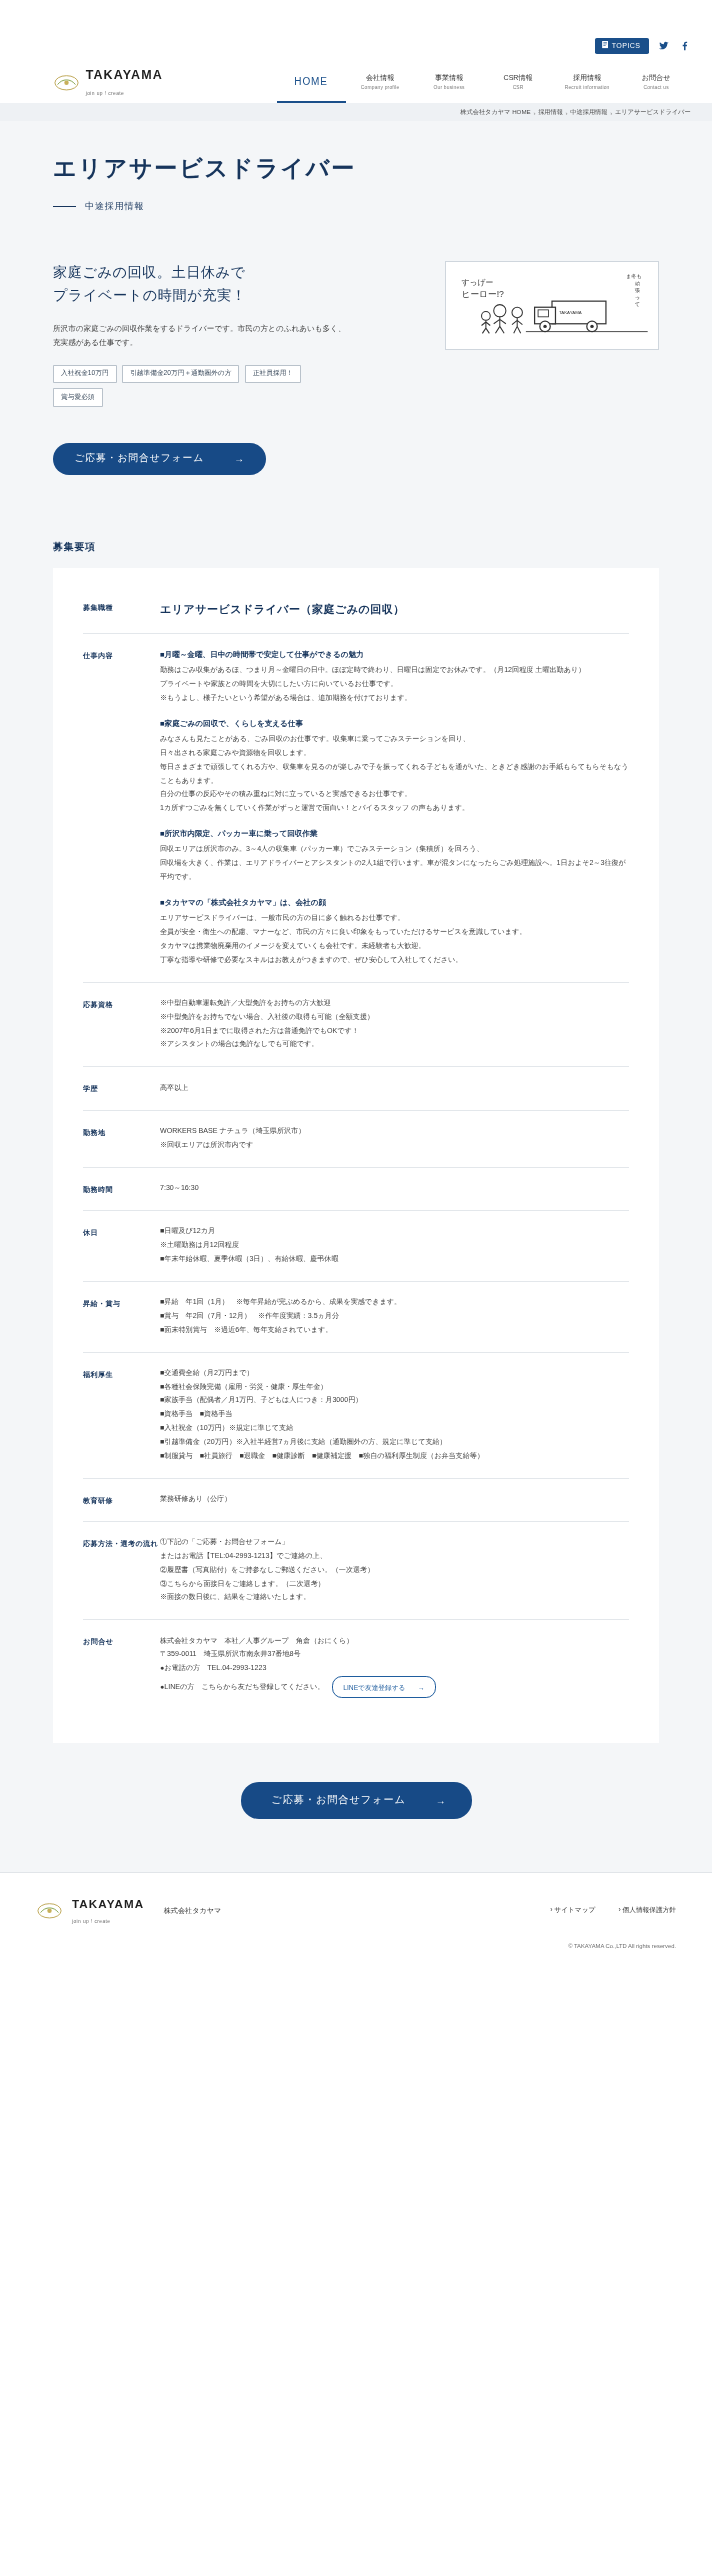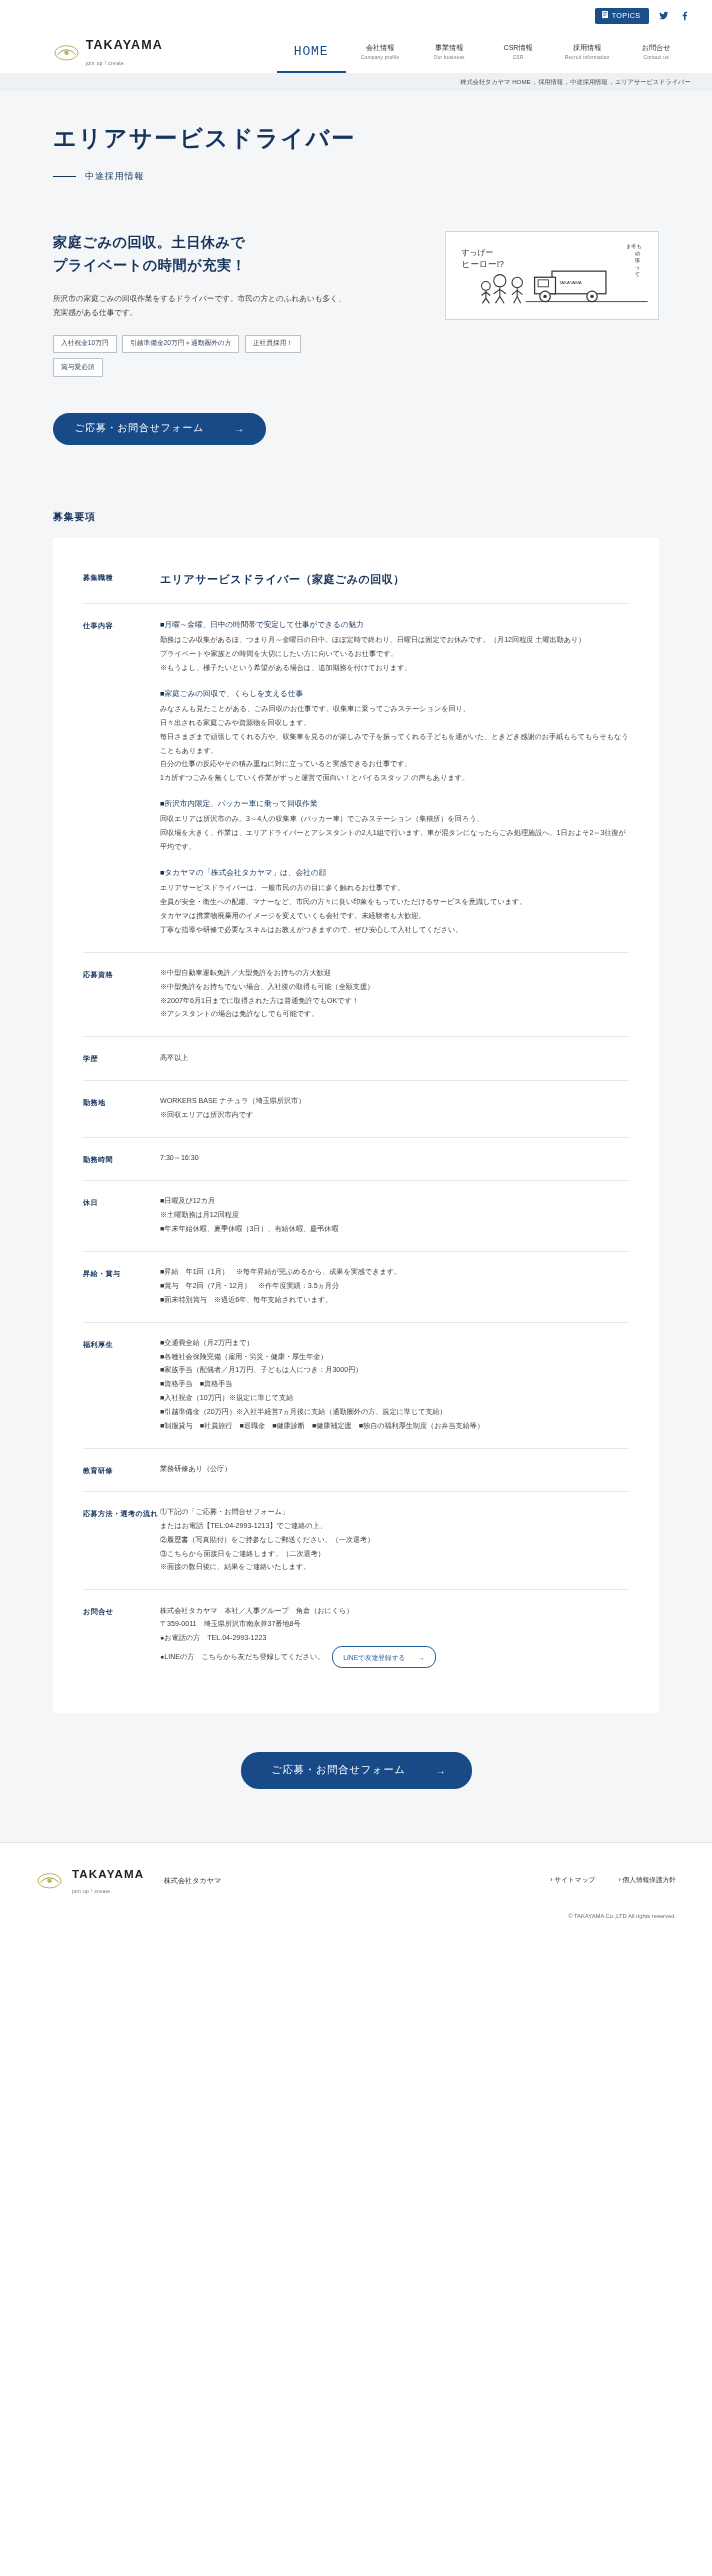--- a/index.html
+++ b/index.html
@@ -4,21 +4,21 @@
 <style>
   * { box-sizing: border-box; }
   html, body { margin:0; padding:0; }
   body {
     width: 712px;
     background: #ffffff;
     font-family: "Liberation Sans", sans-serif;
     color: #2b2b2b;
     -webkit-font-smoothing: antialiased;
   }
-  .page { width: 712px; position: relative; }
+  .page { width: 712px; position: relative; margin-top: 30px; }
 
   
   .topbar {
     height: 32px;
     background: #ffffff;
     display: flex;
     align-items: center;
     justify-content: flex-end;
     padding: 0 21.4px;
     gap: 9px;
@@ -72,21 +72,21 @@
     flex-direction: column;
     align-items: center;
     justify-content: center;
     font-size: 7.1px;
     color: #333;
     gap: 1.8px;
     border-bottom: 2.7px solid transparent;
   }
   .gnav-item .en { font-size: 4.9px; color: #7a7a7a; letter-spacing: 0.2px; }
   .gnav-item.active { color: #1a4f8a; border-bottom-color: #1a4f8a; }
-  .gnav-item.home { font-size: 13px; letter-spacing: 0.9px; font-family: Liberation Mono, monospace; }
+  .gnav-item.home { font-size: 10px; letter-spacing: 0.9px; }
 
   
   .crumbband {
     background: #eef1f4;
     height: 18px;
     display: flex;
     align-items: center;
     justify-content: flex-end;
     padding: 0 21.4px;
     font-size: 6.2px;
@@ -120,21 +120,21 @@
     background: #f4f6f8;
     padding: 23px 53px 36px 53px;
     display: flex;
     gap: 21.4px;
   }
   .lead-left { flex: 1 1 auto; }
   .lead-head {
     font-size: 14.2px;
     line-height: 1.65;
     color: #17355c;
-    font-weight: 700;
+    font-weight: 400;
     margin: 0 0 14.2px 0;
     letter-spacing: 0.5px;
   }
   .lead-body {
     font-size: 7.6px;
     line-height: 1.9;
     color: #3c3c3c;
     margin: 0 0 14.2px 0;
     max-width: 294px;
   }
@@ -223,21 +223,21 @@
     font-size: 11px;
     color: #17355c;
     font-weight: 700;
     letter-spacing: 0.5px;
     line-height: 1.5;
   }
   .blk { margin-bottom: 10.7px; }
   .blk:last-child { margin-bottom: 0; }
   .blk-title {
     font-size: 7.6px;
-    font-weight: 400;
+    font-weight: 700;
     color: #17355c;
     margin-bottom: 1.8px;
   }
   .ln { display: block; }
 
   .contact-line { display: block; }
   .line-btn {
     display: inline-flex;
     align-items: center;
     justify-content: center;

